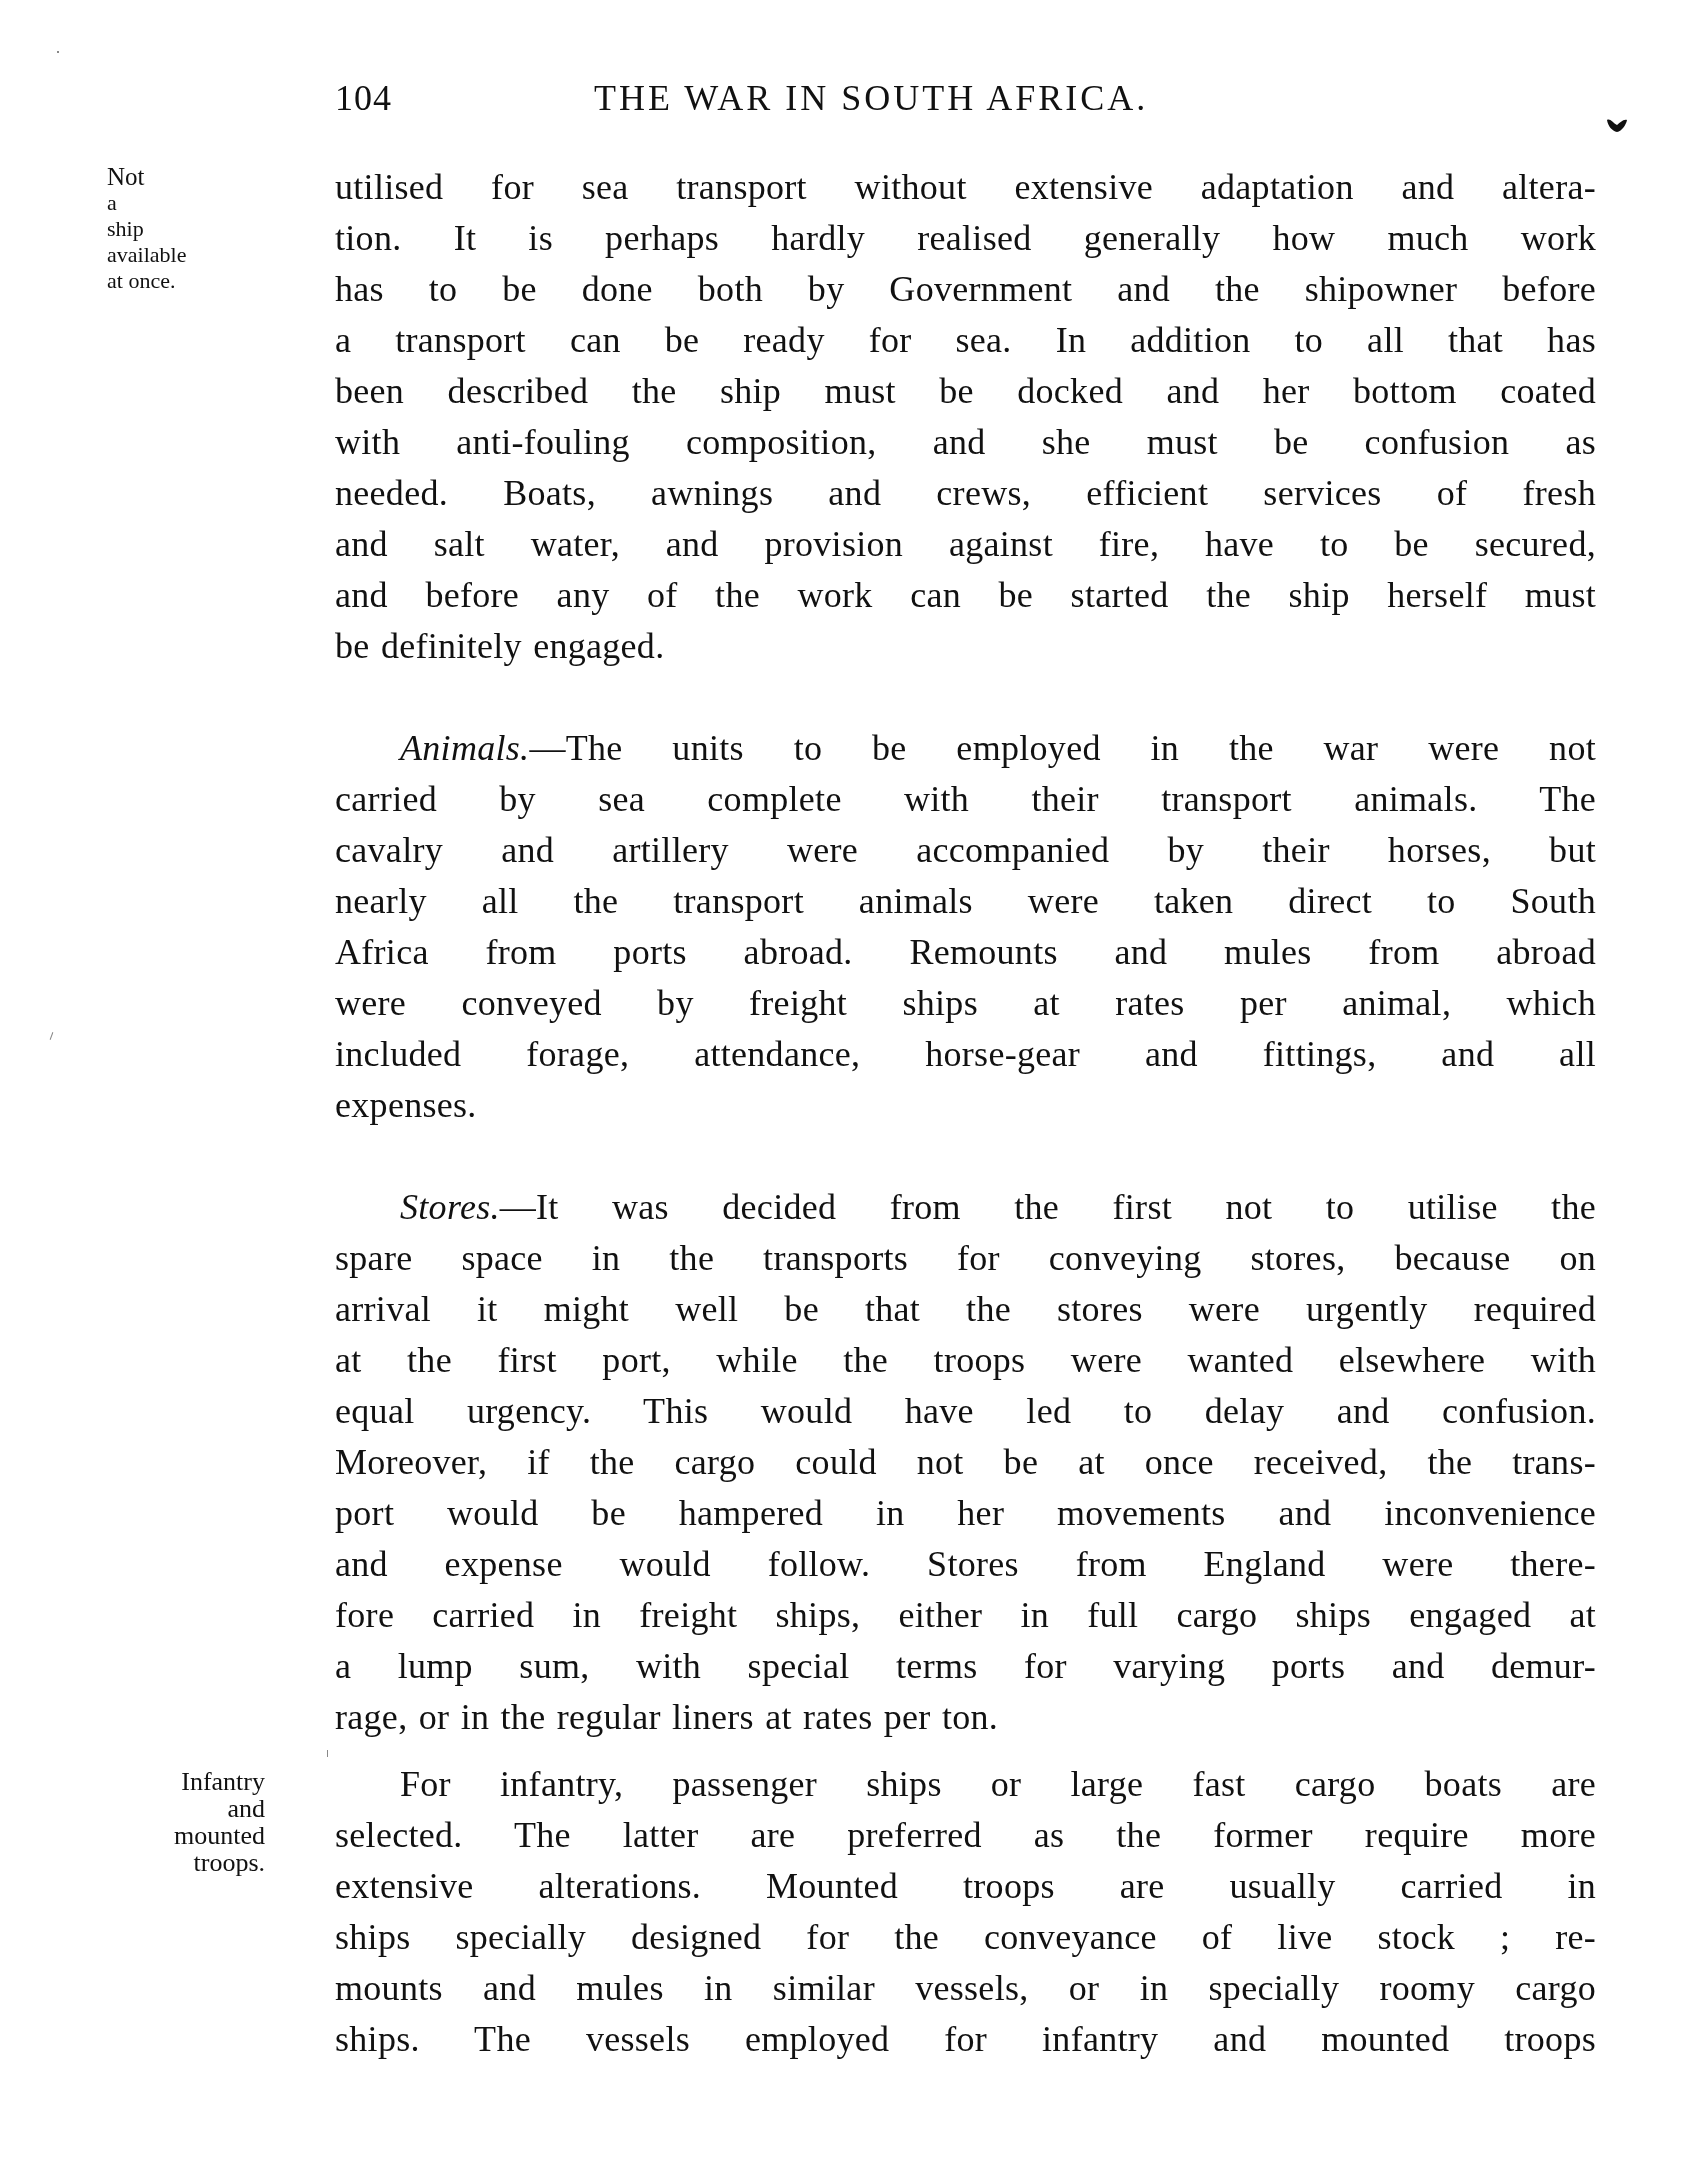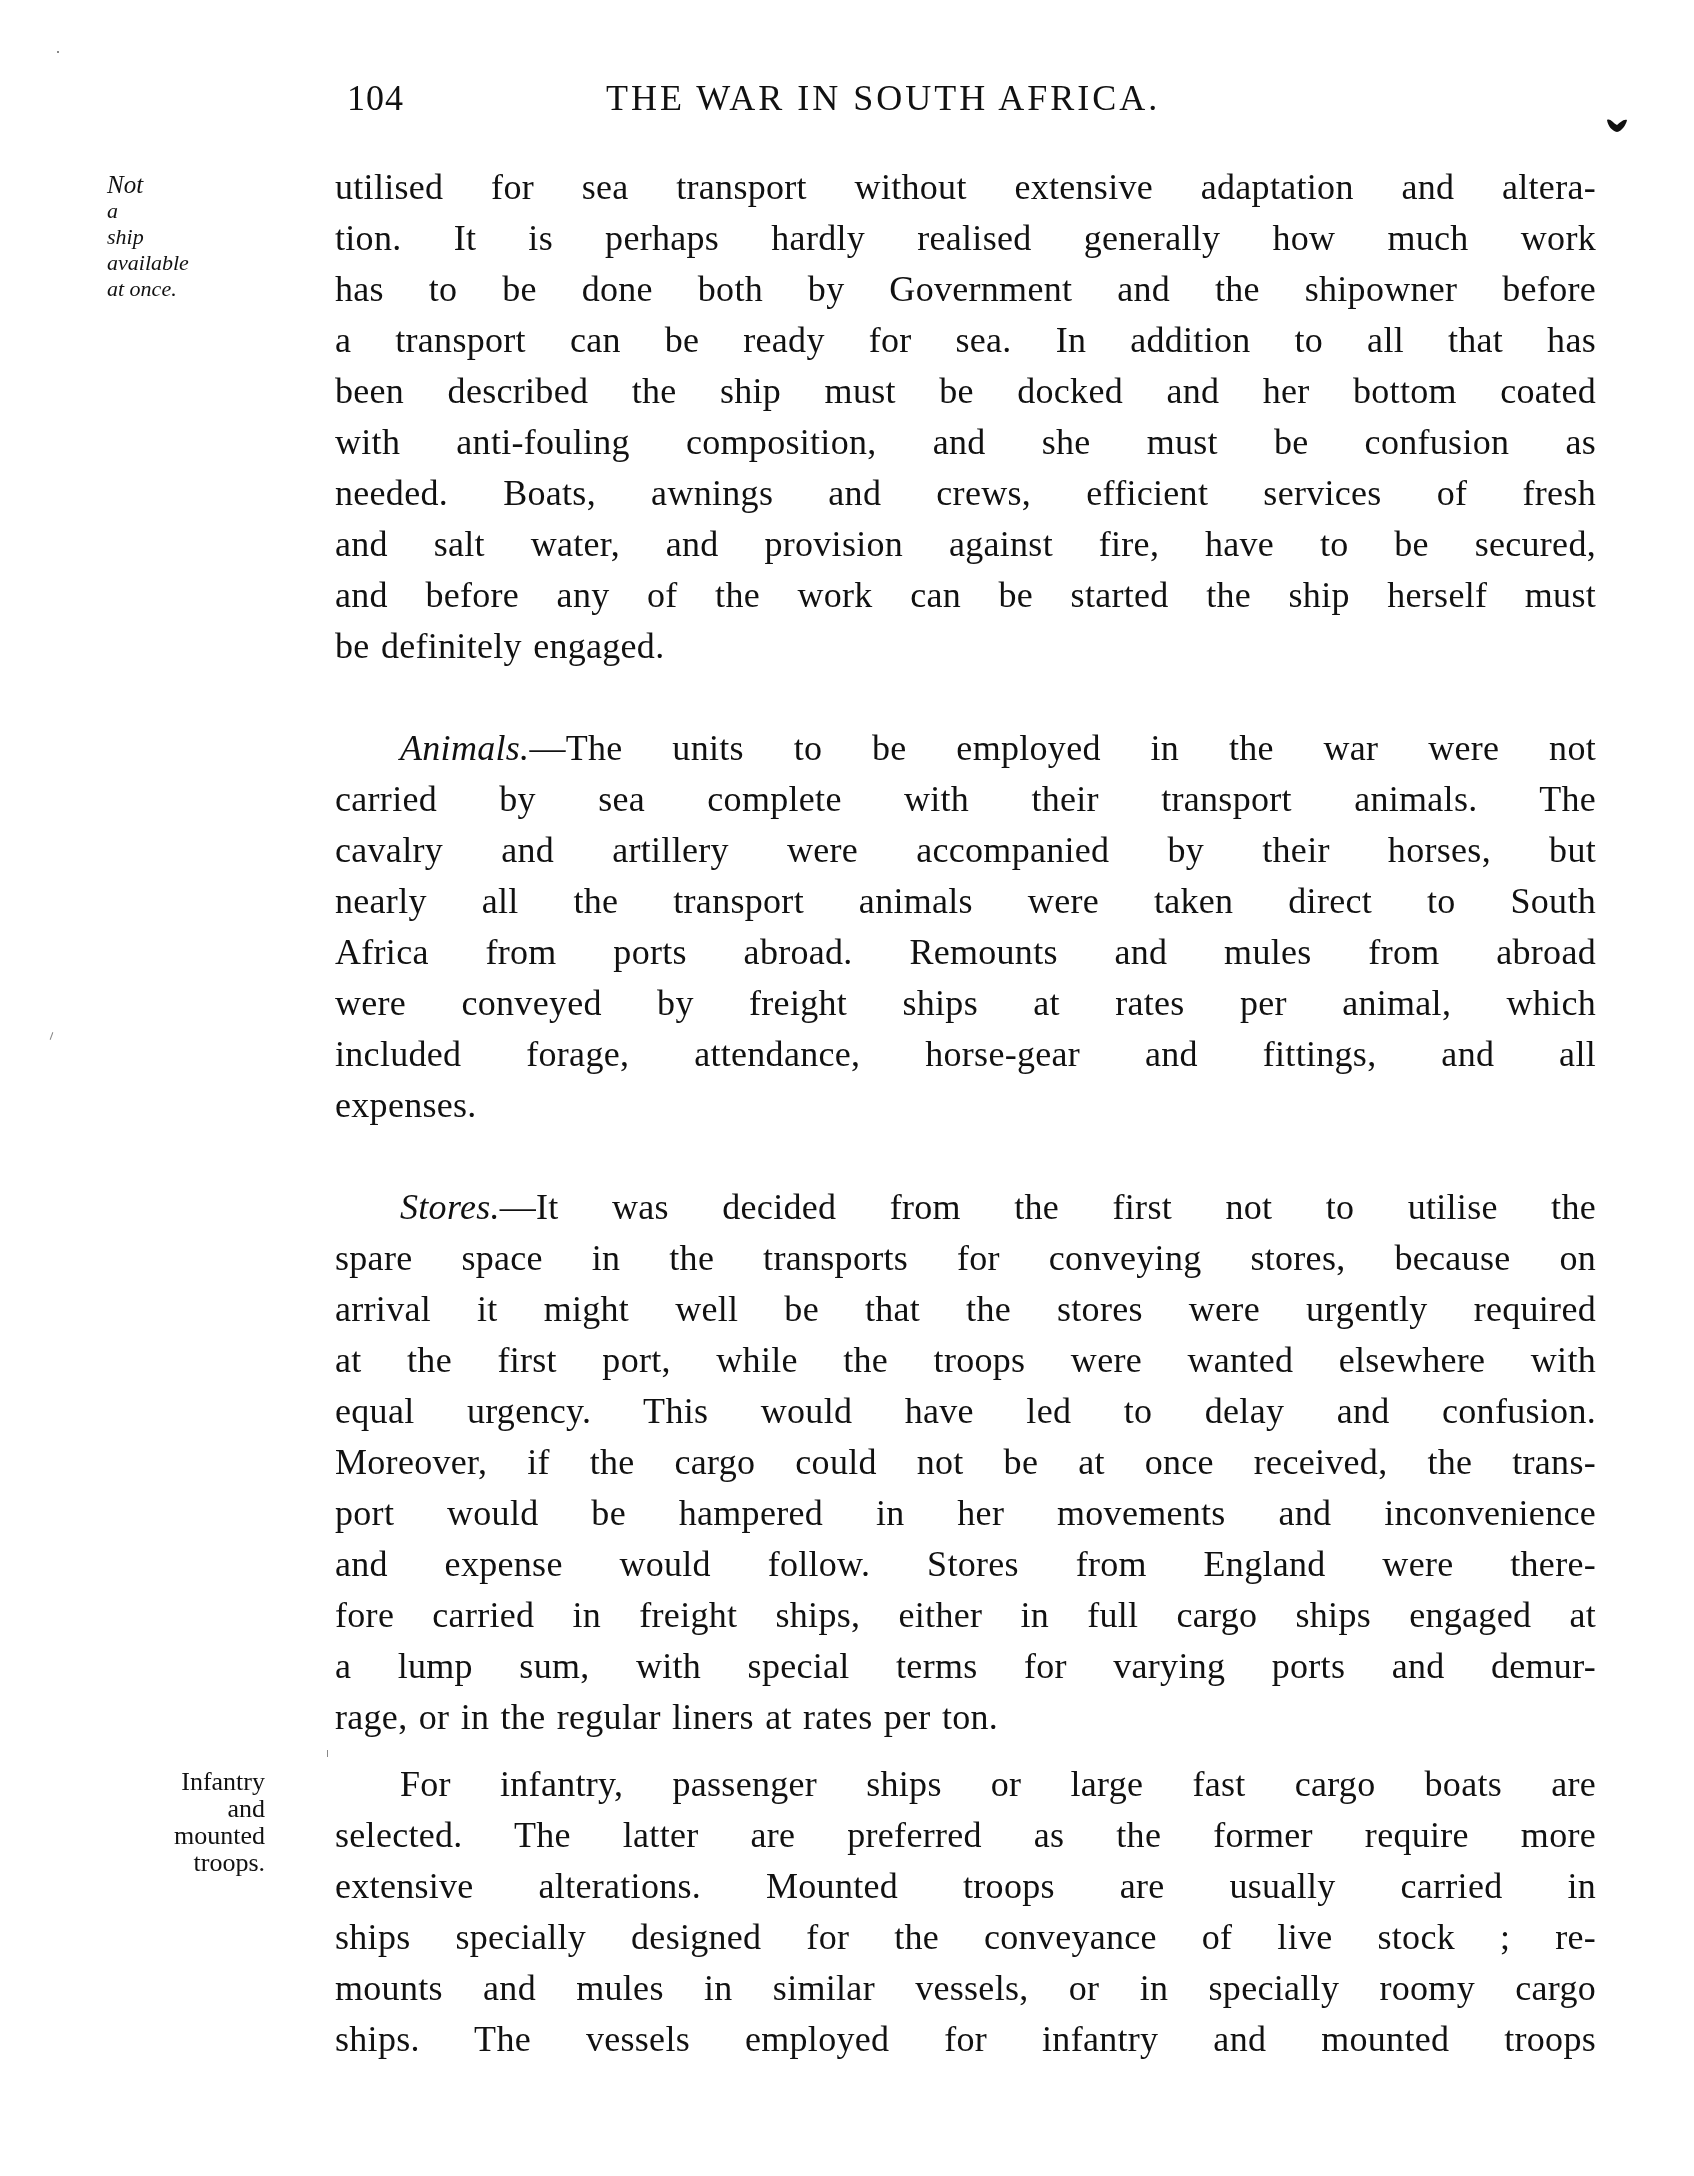--- a/index.html
+++ b/index.html
@@ -1,31 +1,31 @@
 <!DOCTYPE html>
 <html><head>
 <meta charset="utf-8">
 <style>
   html, body { margin: 0; padding: 0; background: #ffffff; }
   body { width: 1695px; height: 2176px; position: relative; overflow: hidden; color: #111; font-family: "Liberation Serif", "DejaVu Serif", serif; }
   .page { position: absolute; left: 0; top: 0; width: 1695px; height: 2176px; }
-  .header { position: absolute; top: 77px; left: 335px; width: 1259px; height: 50px; font-size: 36px; margin-left: 12px; }
+  .header { position: absolute; top: 77px; left: 335px; width: 1259px; height: 50px; font-size: 36px; }
   .pagenum { position: absolute; left: 0; top: 0; letter-spacing: 1px; }
   .running-title { position: absolute; left: 259px; top: 0; letter-spacing: 3px; }
   .blot { position: absolute; left: 1606px; top: 117px; width: 22px; height: 16px; }
   .speck { position: absolute; background: #888; }
   .body-text { position: absolute; left: 335px; top: 162px; width: 1261px; font-size: 36px; line-height: 51px; letter-spacing: 0.3px; word-spacing: 2px; }
   .para { margin: 0; text-align: justify; text-align-last: auto; }
   .para + .para.gap { margin-top: 51px; }
   .run-in { font-style: italic; }
   .line { display: block; text-align: justify; text-align-last: justify; white-space: nowrap; }
   .line.end { text-align-last: left; }
   .line.ind { padding-left: 65px; }
   .margin-note { position: absolute; left: 107px; width: 158px; font-size: 25px; line-height: 26px; }
-  .note-1 { top: 172px; font-style: italic; }
+  .note-1 { top: 164px; }
   .note-2 { top: 1768px; font-size: 26px; line-height: 27px; text-align: right; }
   .note-line { display: block; }
   .note-1 .note-line.small { font-size: 22px; }
 </style>
 </head>
 <body>
 
 <div class="page">
 
   <div class="header">

